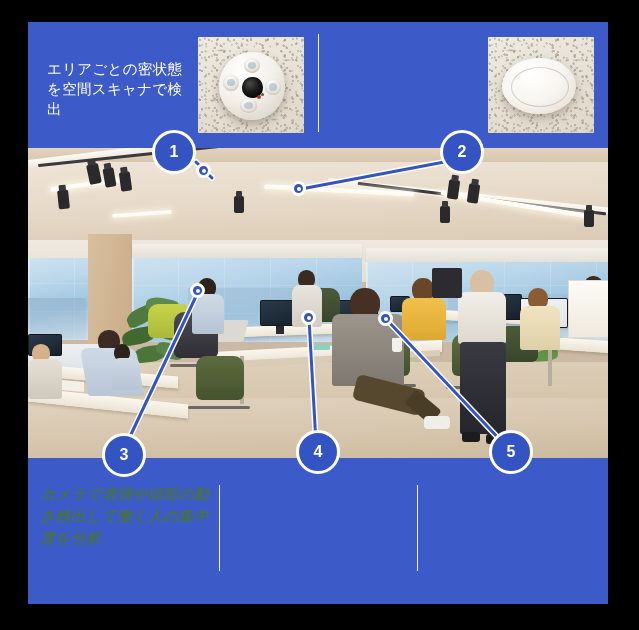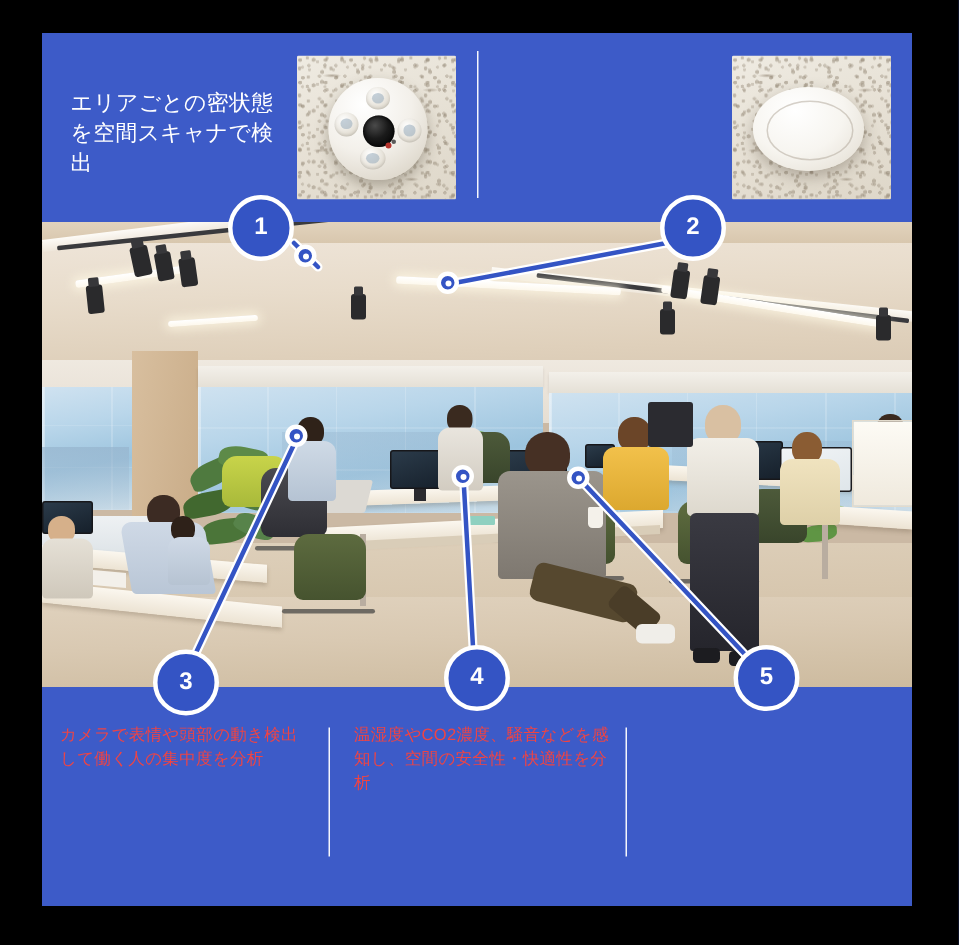--- a/index.html
+++ b/index.html
@@ -14,21 +14,21 @@
   
   .panel{
     position:absolute;left:28px;top:22px;width:580px;height:582px;
     background:#3d5bc8;
   }
 
   
   .topblock{position:absolute;color:#fff;line-height:1.38;font-size:14.5px;letter-spacing:.3px;}
   #t1{left:47px;top:38px;width:150px;margin-top:21px;}
   #t2{left:330px;top:34px;width:152px;}
-  .botblock{position:absolute;color:#ef4444;line-height:1.45;font-size:11px;letter-spacing:.2px;}
+  .botblock{position:absolute;color:#4d7c0f;line-height:1.45;font-size:15px;letter-spacing:.2px;font-style:italic;}
   #b3{left:40px;top:483px;width:170px;}
   #b4{left:236px;top:483px;width:170px;}
   #b5{left:433px;top:483px;width:165px;}
 
   
   .vdiv{position:absolute;background:#ffffff;width:1px;opacity:.95;}
   #d-top{left:318px;top:34px;height:98px;}
   #d-b1{left:219px;top:485px;height:86px;}
   #d-b2{left:417px;top:485px;height:86px;}
 
@@ -403,15 +403,14 @@
   <div class="dot" style="left:301px;top:310px;"></div>
   <div class="dot" style="left:378px;top:311px;"></div>
 
   <div class="circ" style="left:152px;top:130px;">1</div>
   <div class="circ" style="left:440px;top:130px;">2</div>
   <div class="circ" style="left:102px;top:433px;">3</div>
   <div class="circ" style="left:296px;top:430px;">4</div>
   <div class="circ" style="left:489px;top:430px;">5</div>
 
   <div class="botblock" id="b3">カメラで表情や頭部の動き検出して働く人の集中度を分析</div>
-  <div class="botblock" id="b4">温湿度やCO2濃度、騒音などを感知し、空間の安全性・快適性を分析</div>
 
 </div>
 
 </body></html>

